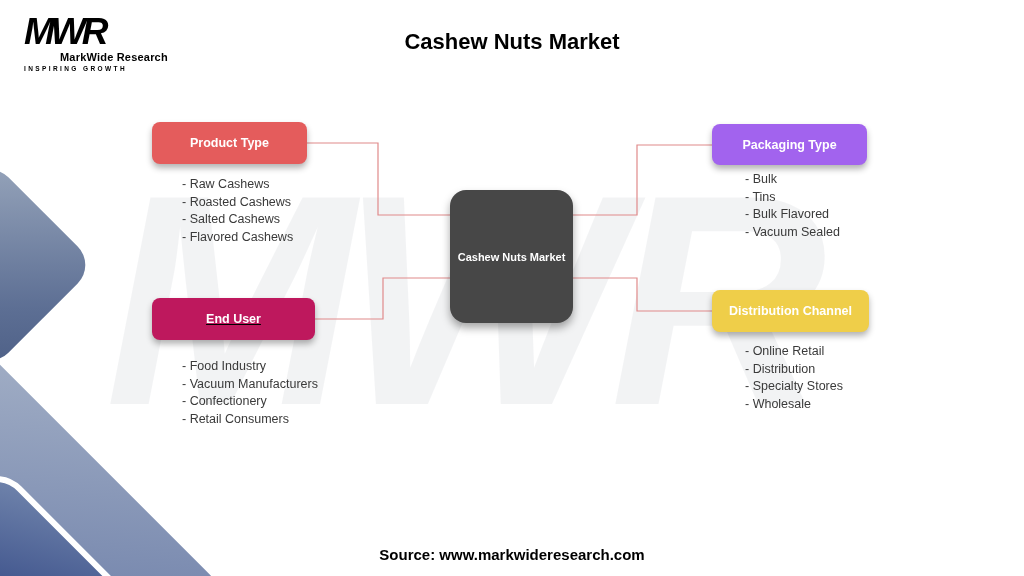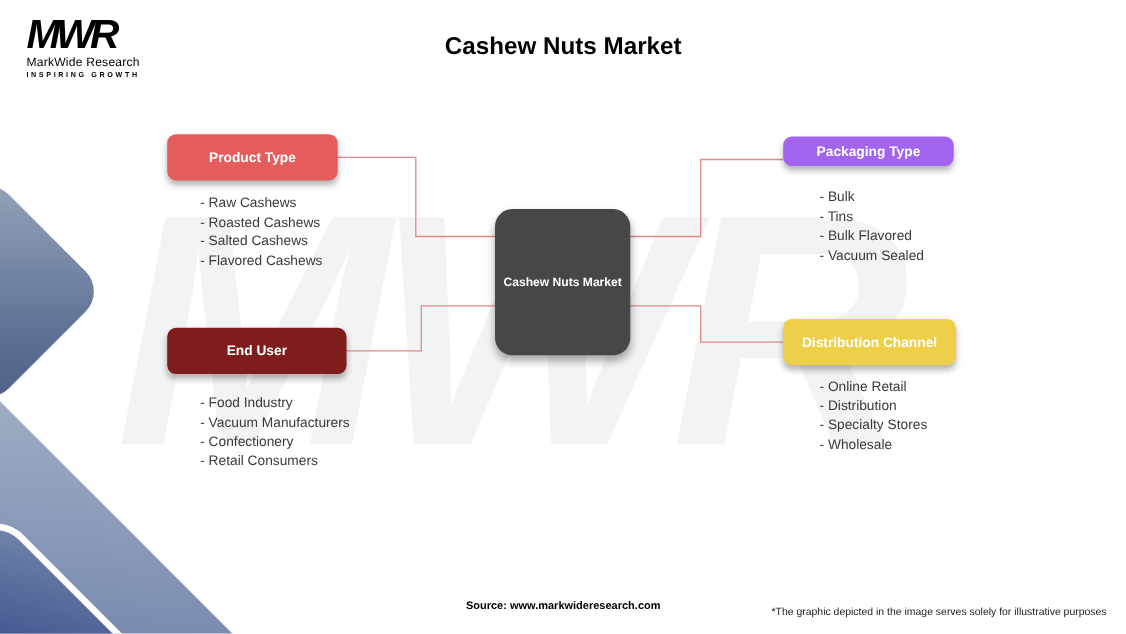--- a/index.html
+++ b/index.html
@@ -53,35 +53,35 @@
   .page-title {
     position: absolute; left: 0; right: 0; top: 29px;
     text-align: center; z-index: 3;
     font-size: 22px; font-weight: 700; color: #000000;
   }
   .logo { position: absolute; left: 24px; top: 12px; z-index: 3; color: #000; }
   .logo-mark {
     font-size: 37px; line-height: 40px; font-weight: 900; font-style: italic;
     letter-spacing: -4px;
   }
-  .logo-name { font-size: 11px; font-weight: 400; letter-spacing: 0.2px; margin-top: -1px; }
+  .logo-name { font-size: 11px; font-weight: 700; letter-spacing: 0.2px; margin-top: -1px; margin-left: 36px; }
   .logo-tagline { font-size: 6.5px; font-weight: 700; letter-spacing: 2.4px; margin-top: 2px; }
 
   
   .card {
     position: absolute; z-index: 3;
     border-radius: 8px;
     display: flex; align-items: center; justify-content: center;
     box-shadow: 0 4px 6px rgba(0,0,0,0.30);
   }
   .card-label {
     color: #ffffff; font-weight: 700; font-size: 12.5px; white-space: nowrap;
   }
   #card-product      { left: 152px; top: 122px; width: 155px; height: 42px; }
-  #card-packaging    { left: 712px; top: 124px; width: 155px; height: 27px; }
+  #card-packaging    { left: 712px; top: 124px; width: 155px; height: 41px; }
   #card-enduser      { left: 152px; top: 298px; width: 163px; height: 42px; }
   #card-distribution { left: 712px; top: 290px; width: 157px; height: 42px; justify-content: center; }
 
   #center-node {
     position: absolute; left: 450px; top: 190px; width: 123px; height: 133px;
     border-radius: 16px; z-index: 3;
     display: flex; align-items: center; justify-content: center;
     box-shadow: 0 5px 8px rgba(0,0,0,0.35);
   }
   #center-node .card-label { font-size: 11px; }
@@ -93,21 +93,21 @@
   }
   #list-product      { left: 182px; top: 176px; }
   #list-packaging    { left: 745px; top: 171px; }
   #list-enduser      { left: 182px; top: 358px; }
   #list-distribution { left: 745px; top: 343px; }
 
   
   .source-text {
     position: absolute; left: 0; right: 0; top: 546px;
     text-align: center; z-index: 3;
-    font-size: 10px; font-weight: 700; color: #000;
+    font-size: 15px; font-weight: 700; color: #000;
   }
   .disclaimer-text {
     position: absolute; right: 18px; top: 551px; z-index: 3;
     font-size: 9.5px; color: #222;
   }
 </style>
 </head>
 <body>
 
 <div class="canvas">
@@ -146,21 +146,21 @@
   <div class="card" id="card-packaging" style="background: rgb(162, 99, 238);">
     <span class="card-label">Packaging Type</span>
   </div>
   <ul class="item-list" id="list-packaging">
     <li>- Bulk</li>
     <li>- Tins</li>
     <li>- Bulk Flavored</li>
     <li>- Vacuum Sealed</li>
   </ul>
 
-  <div class="card" id="card-enduser" style="background: #7f1d1d;">
+  <div class="card" id="card-enduser" style="background: #be185d; text-decoration: underline;">
     <span class="card-label">End User</span>
   </div>
   <ul class="item-list" id="list-enduser">
     <li>- Food Industry</li>
     <li>- Vacuum Manufacturers</li>
     <li>- Confectionery</li>
     <li>- Retail Consumers</li>
   </ul>
 
   <div class="card" id="card-distribution" style="background: rgb(239, 206, 73);">
@@ -171,15 +171,14 @@
     <li>- Distribution</li>
     <li>- Specialty Stores</li>
     <li>- Wholesale</li>
   </ul>
 
   <div id="center-node" style="background: rgb(71, 71, 71);">
     <span class="card-label">Cashew Nuts Market</span>
   </div>
 
   <div class="source-text">Source: www.markwideresearch.com</div>
-  <div class="disclaimer-text">*The graphic depicted in the image serves solely for illustrative purposes</div>
 
 </div>
 
 </body></html>

